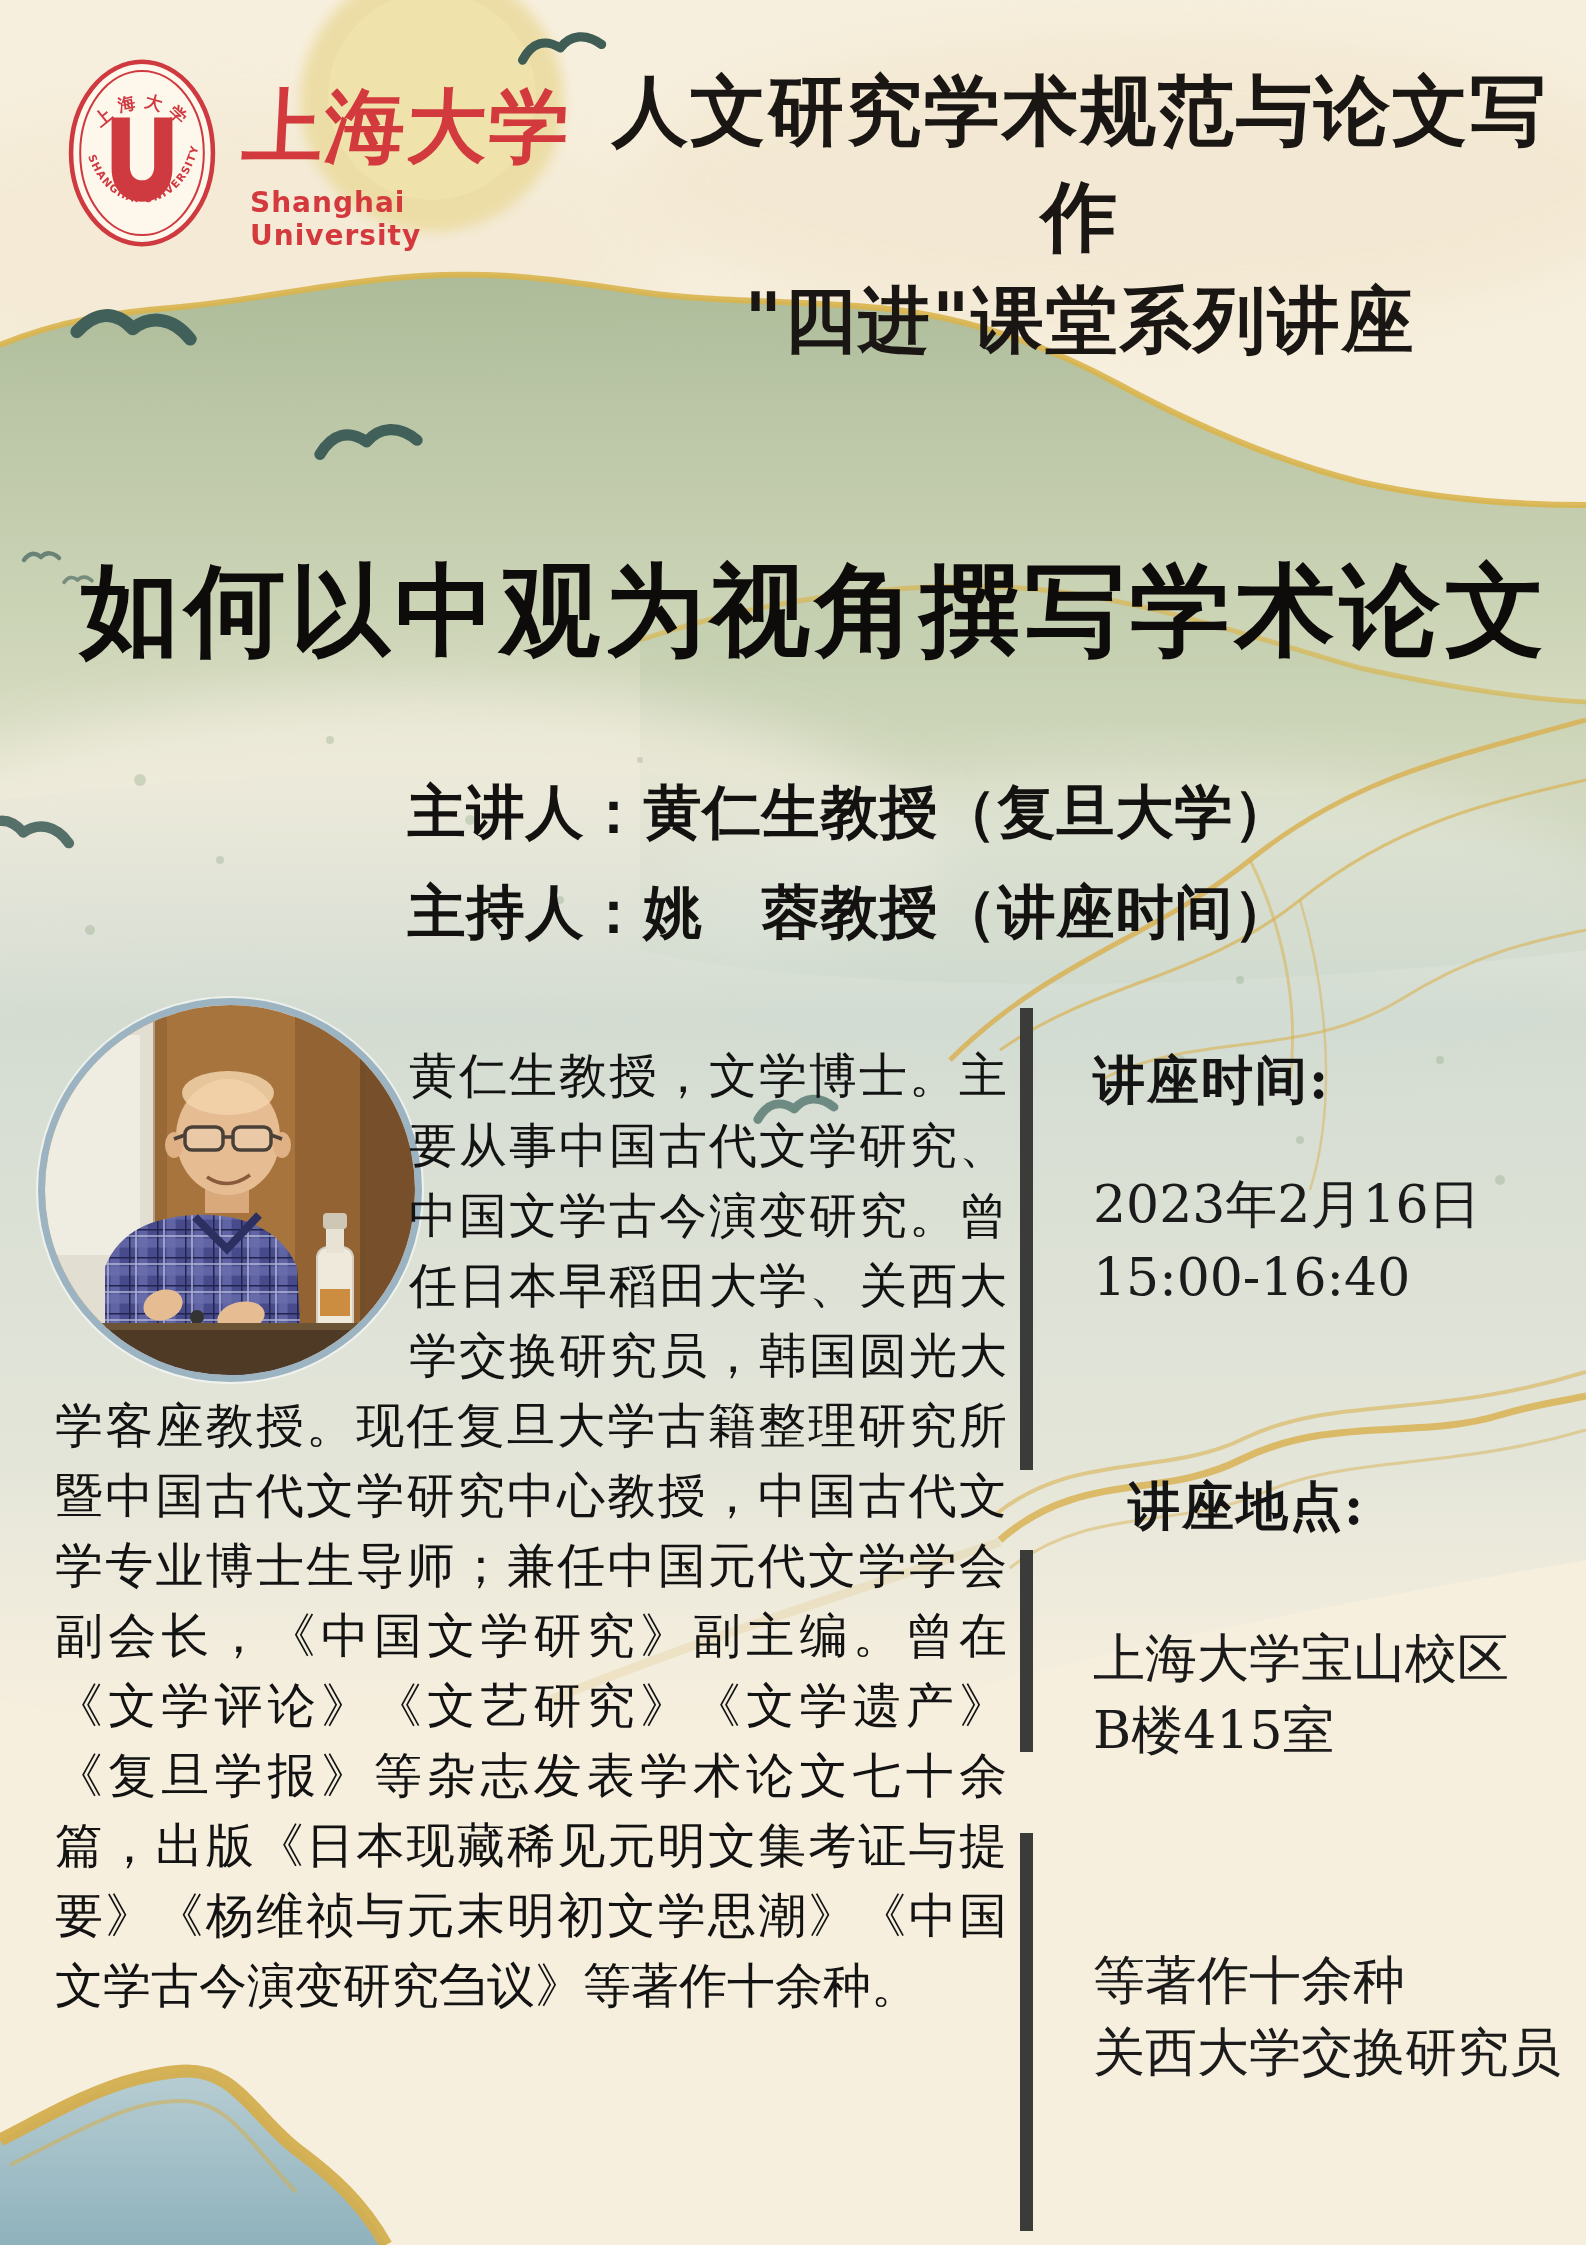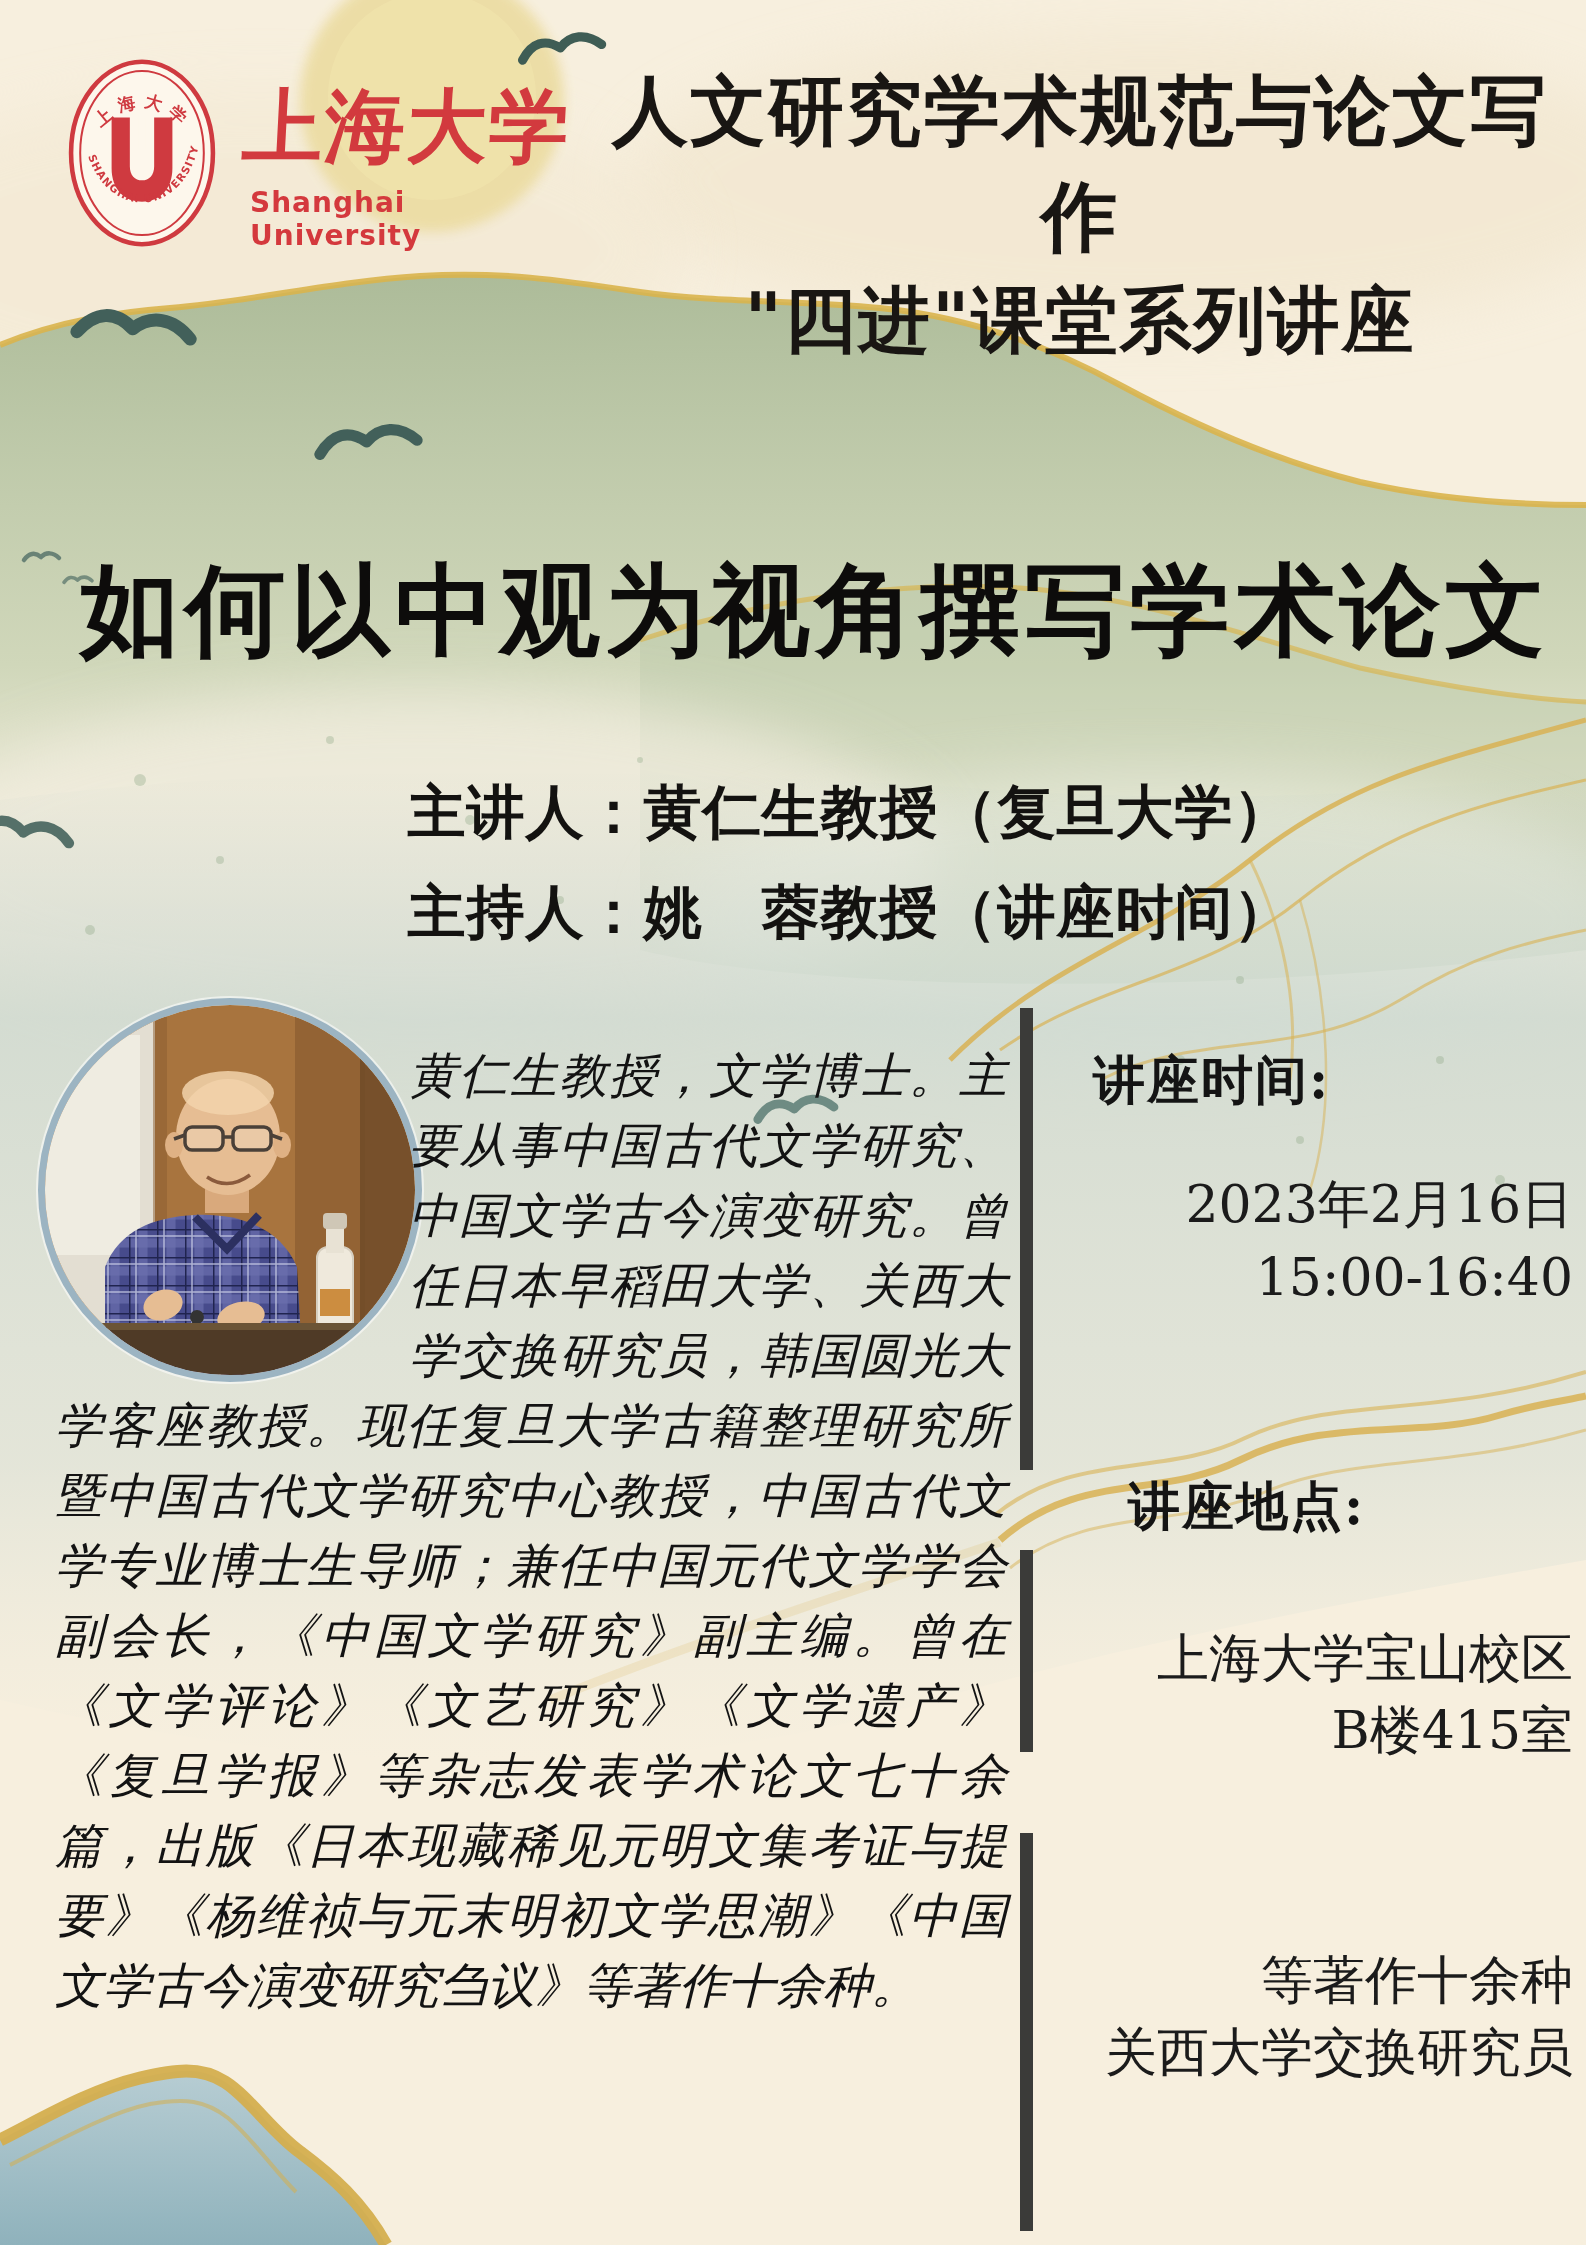--- a/index.html
+++ b/index.html
@@ -48,36 +48,36 @@
     position:absolute;left:38px;top:998px;width:370px;height:370px;border-radius:50%;
     border:7px solid #9cb4c2;box-shadow:0 0 0 2px rgba(255,255,255,.55);
     overflow:hidden;background:#cfc7b8;
   }
   .photo svg{display:block;width:370px;height:370px;}
 
   
   .bio{
     position:absolute;left:55px;top:1040px;width:952px;
     font-family:var(--serif);font-size:48px;line-height:70px;color:#131313;
-    text-align:justify;margin:0;font-style:italic;
+    text-align:justify;margin:0;
   }
   .bio-float{float:left;width:368px;height:352px;shape-outside:inset(0 14px 10px 0);}
 
   
   .vbar{position:absolute;width:13px;background:#3b3b39;}
   #bar-1{left:1020px;top:1008px;height:462px;}
   #bar-2{left:1020px;top:1550px;height:202px;}
   #bar-3{left:1020px;top:1833px;height:398px;}
   .info-label{
     position:absolute;left:1093px;width:470px;
     font-family:var(--serif);font-weight:900;font-size:52px;color:#141414;letter-spacing:2px;
   }
   .info-lines{
     position:absolute;left:1093px;width:480px;
-    font-family:var(--serif);font-size:52px;line-height:73px;color:#1b1b1b;text-align:right;
+    font-family:var(--serif);font-size:52px;line-height:73px;color:#1b1b1b;
   }
   #label-time{top:1046px;} #lines-time{top:1168px;}
   #label-place{top:1472px;margin-left:35px;} #lines-place{top:1586px;line-height:72px;margin-top:36px;}
   #label-org{top:1840px;}  #lines-org{top:1944px;line-height:72px;}
 </style>
 </head>
 <body>
 
 <div id="poster">
 

